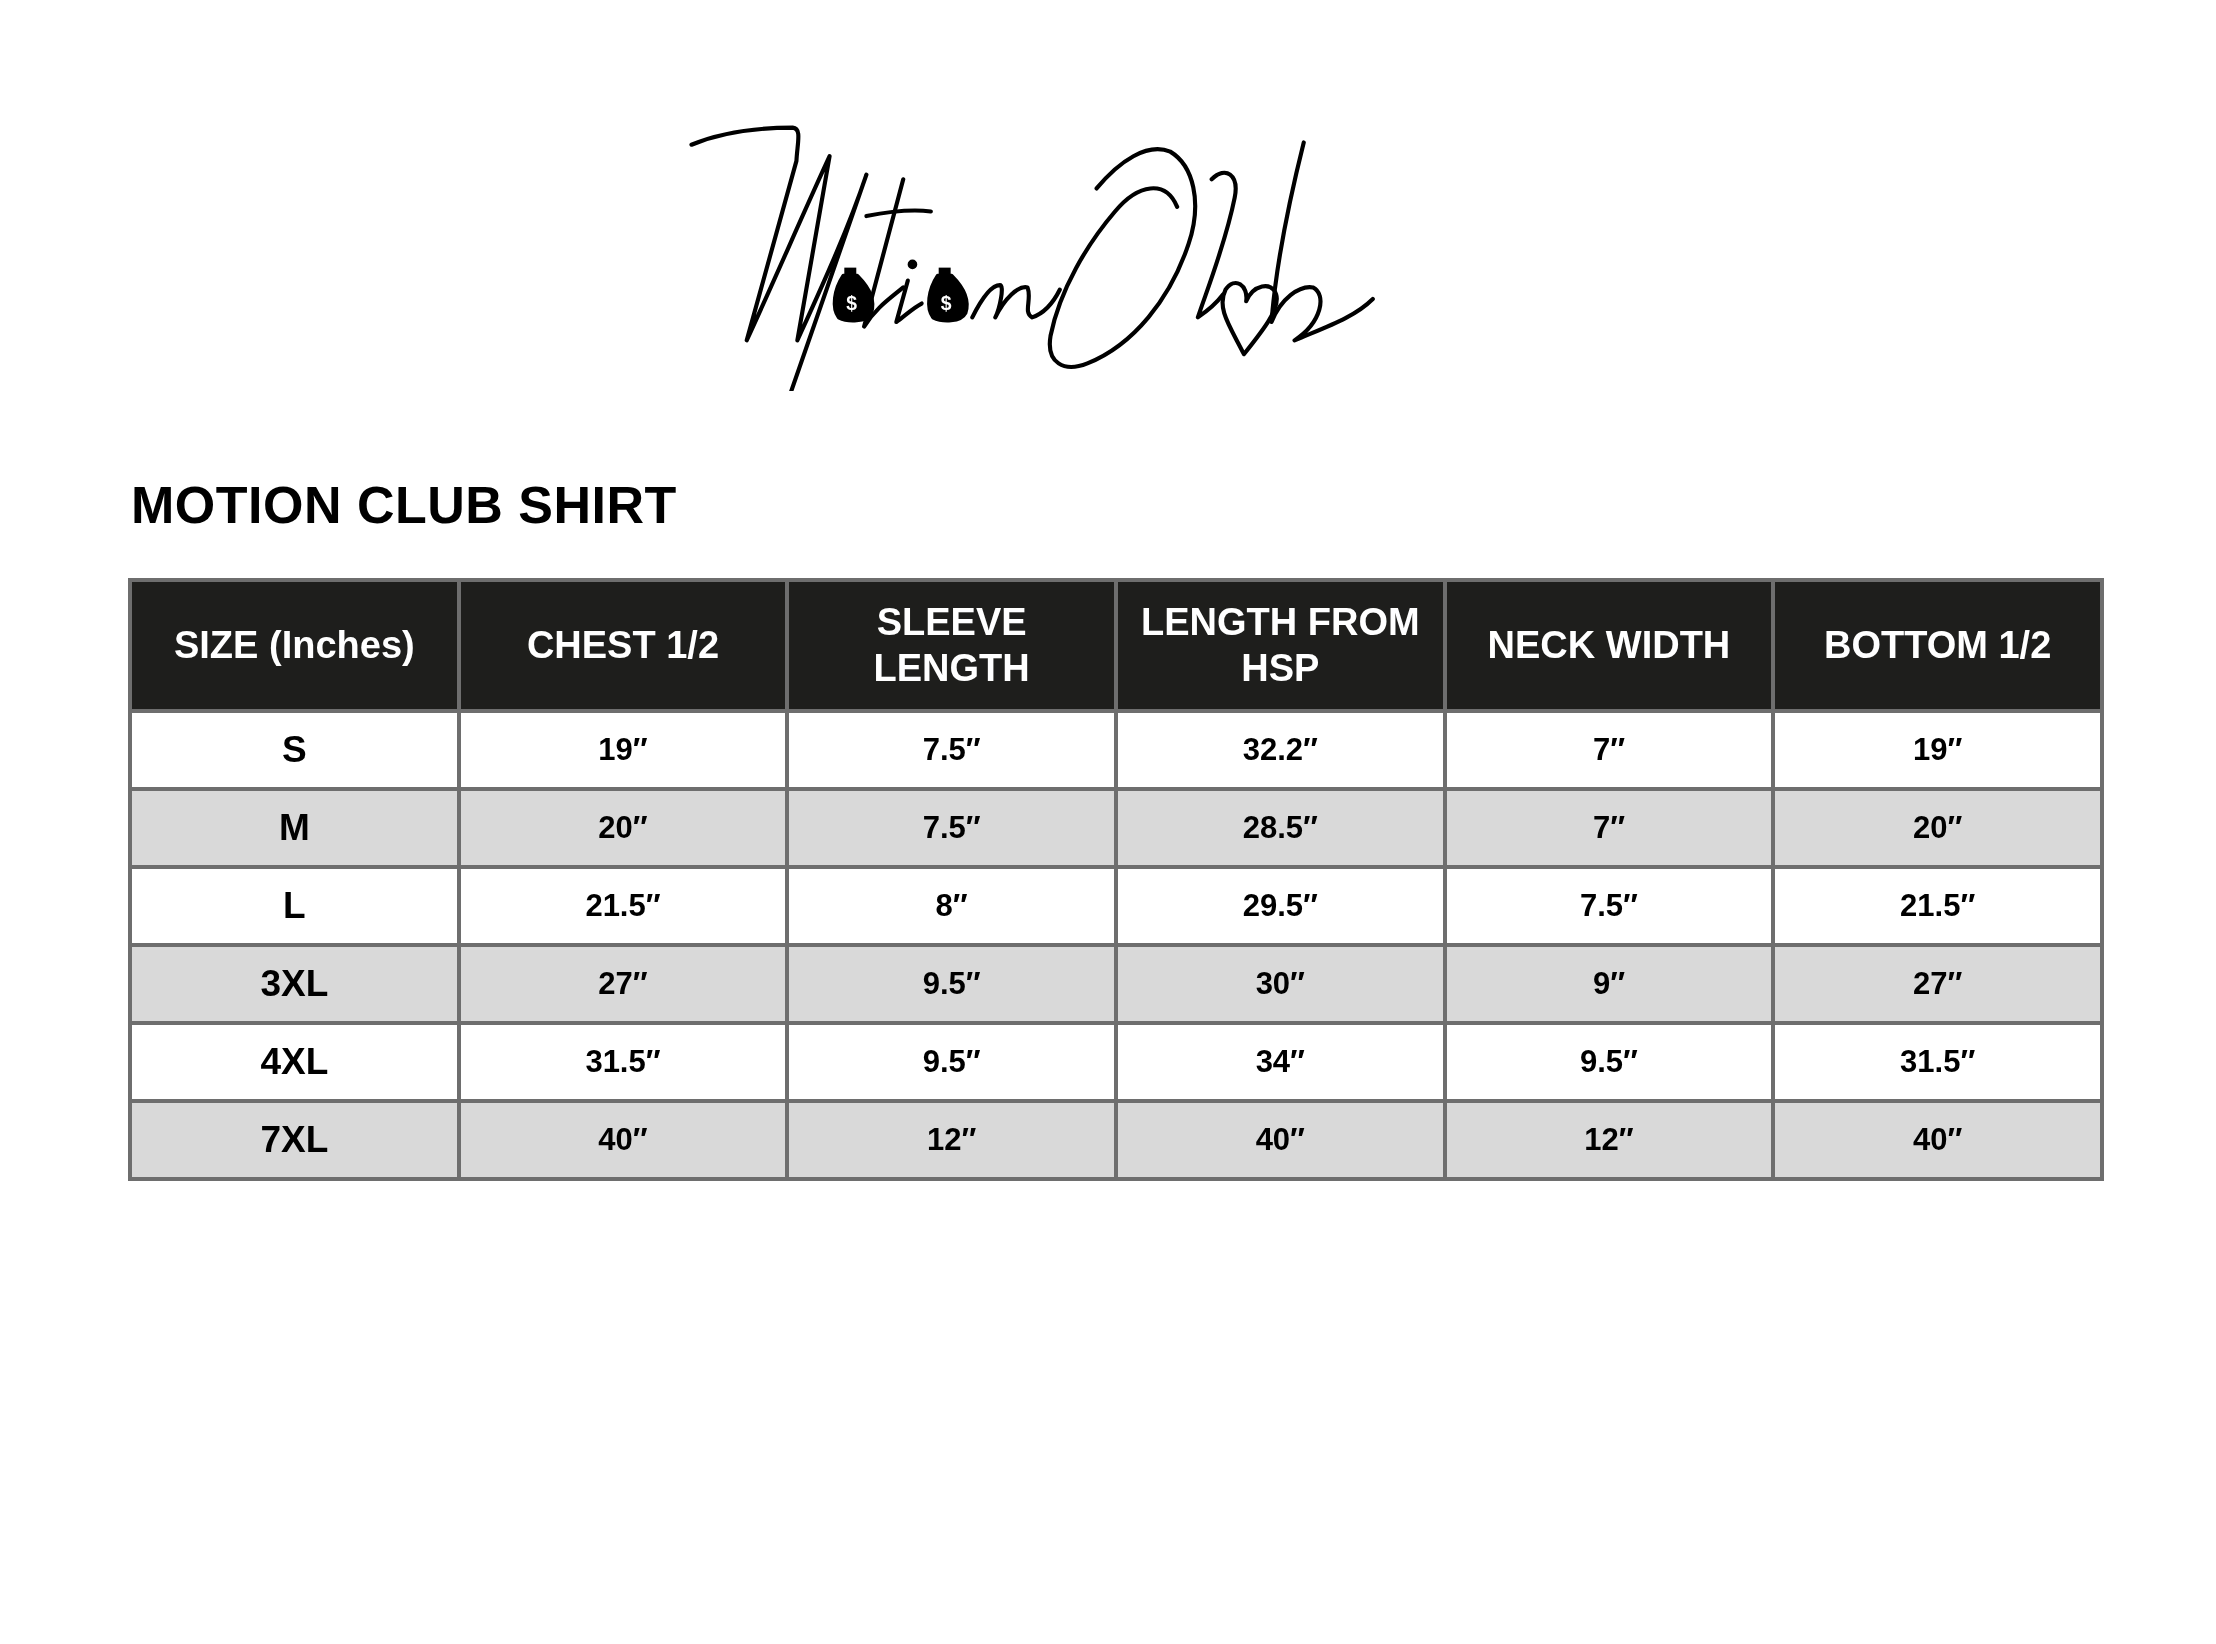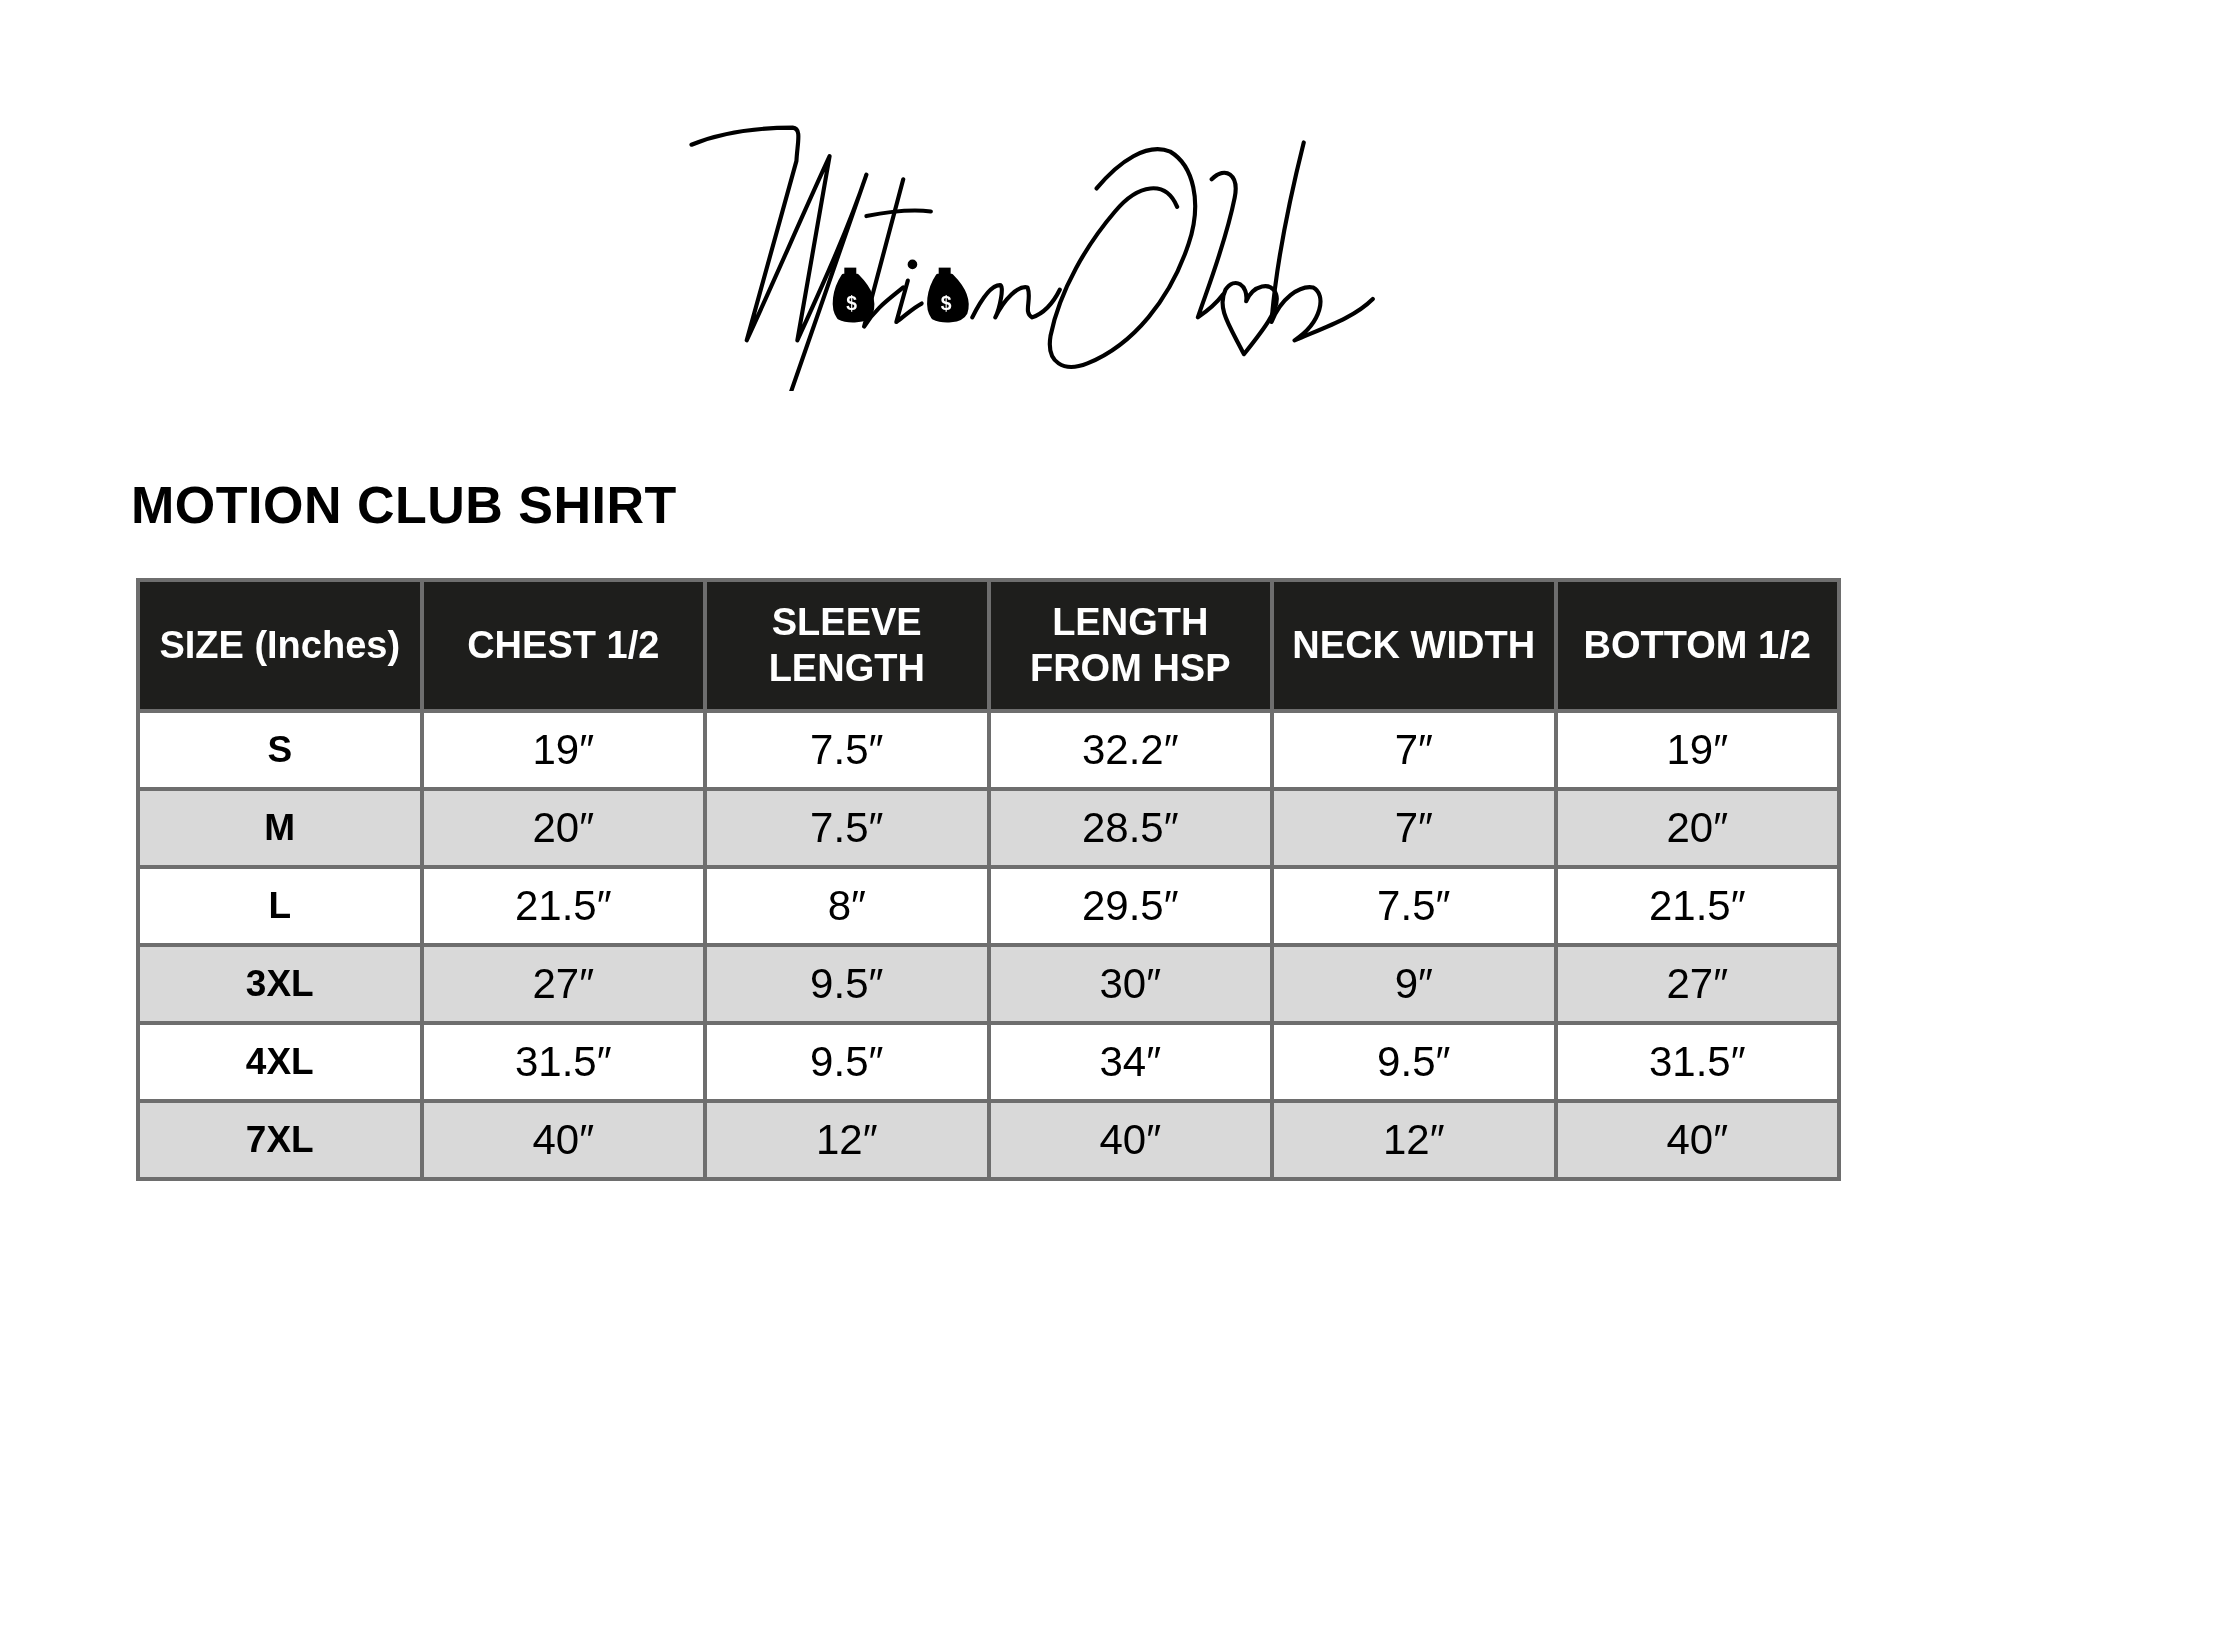--- a/index.html
+++ b/index.html
@@ -14,33 +14,33 @@
     .logo-text-hidden {
       position: absolute; width: 0.5px; height: 0.5px; overflow: hidden; clip: rect(0 0 0 0);
     }
     .page-title {
       position: absolute; left: 131px; top: 479px;
       font-size: 52px; font-weight: 700; letter-spacing: 0.5px;
       line-height: 1; white-space: nowrap;
     }
     .size-table {
       position: absolute; left: 128px; top: 578px;
-      width: 1705px; border-collapse: collapse;
-      border: 4.6px solid #6e6e6e; table-layout: fixed; margin-left: 8px;
+      width: 1976px; border-collapse: collapse;
+      border: 4.6px solid #6e6e6e; table-layout: fixed;
     }
     .size-table th, .size-table td {
       border: 4.6px solid #6e6e6e; text-align: center; vertical-align: middle;
       padding: 0 9.2px;
     }
     .size-table th {
       background: #1e1e1c; color: #ffffff; height: 127px;
       font-size: 38px; font-weight: 700; line-height: 1.2;
     }
     .size-table td {
-      height: 74px; font-size: 42px; font-weight: 400; color: #000;
+      height: 74px; font-size: 31px; font-weight: 700; color: #000;
     }
     .size-table td.size-cell { font-weight: 700; font-size: 37px; }
     .size-table tr.row-odd td { background: #ffffff; }
     .size-table tr.row-even td { background: #d9d9d9; }
   </style>
 </head>
 <body>
 
 <div class="logo">
   <span class="logo-text-hidden">Motion Club</span>

